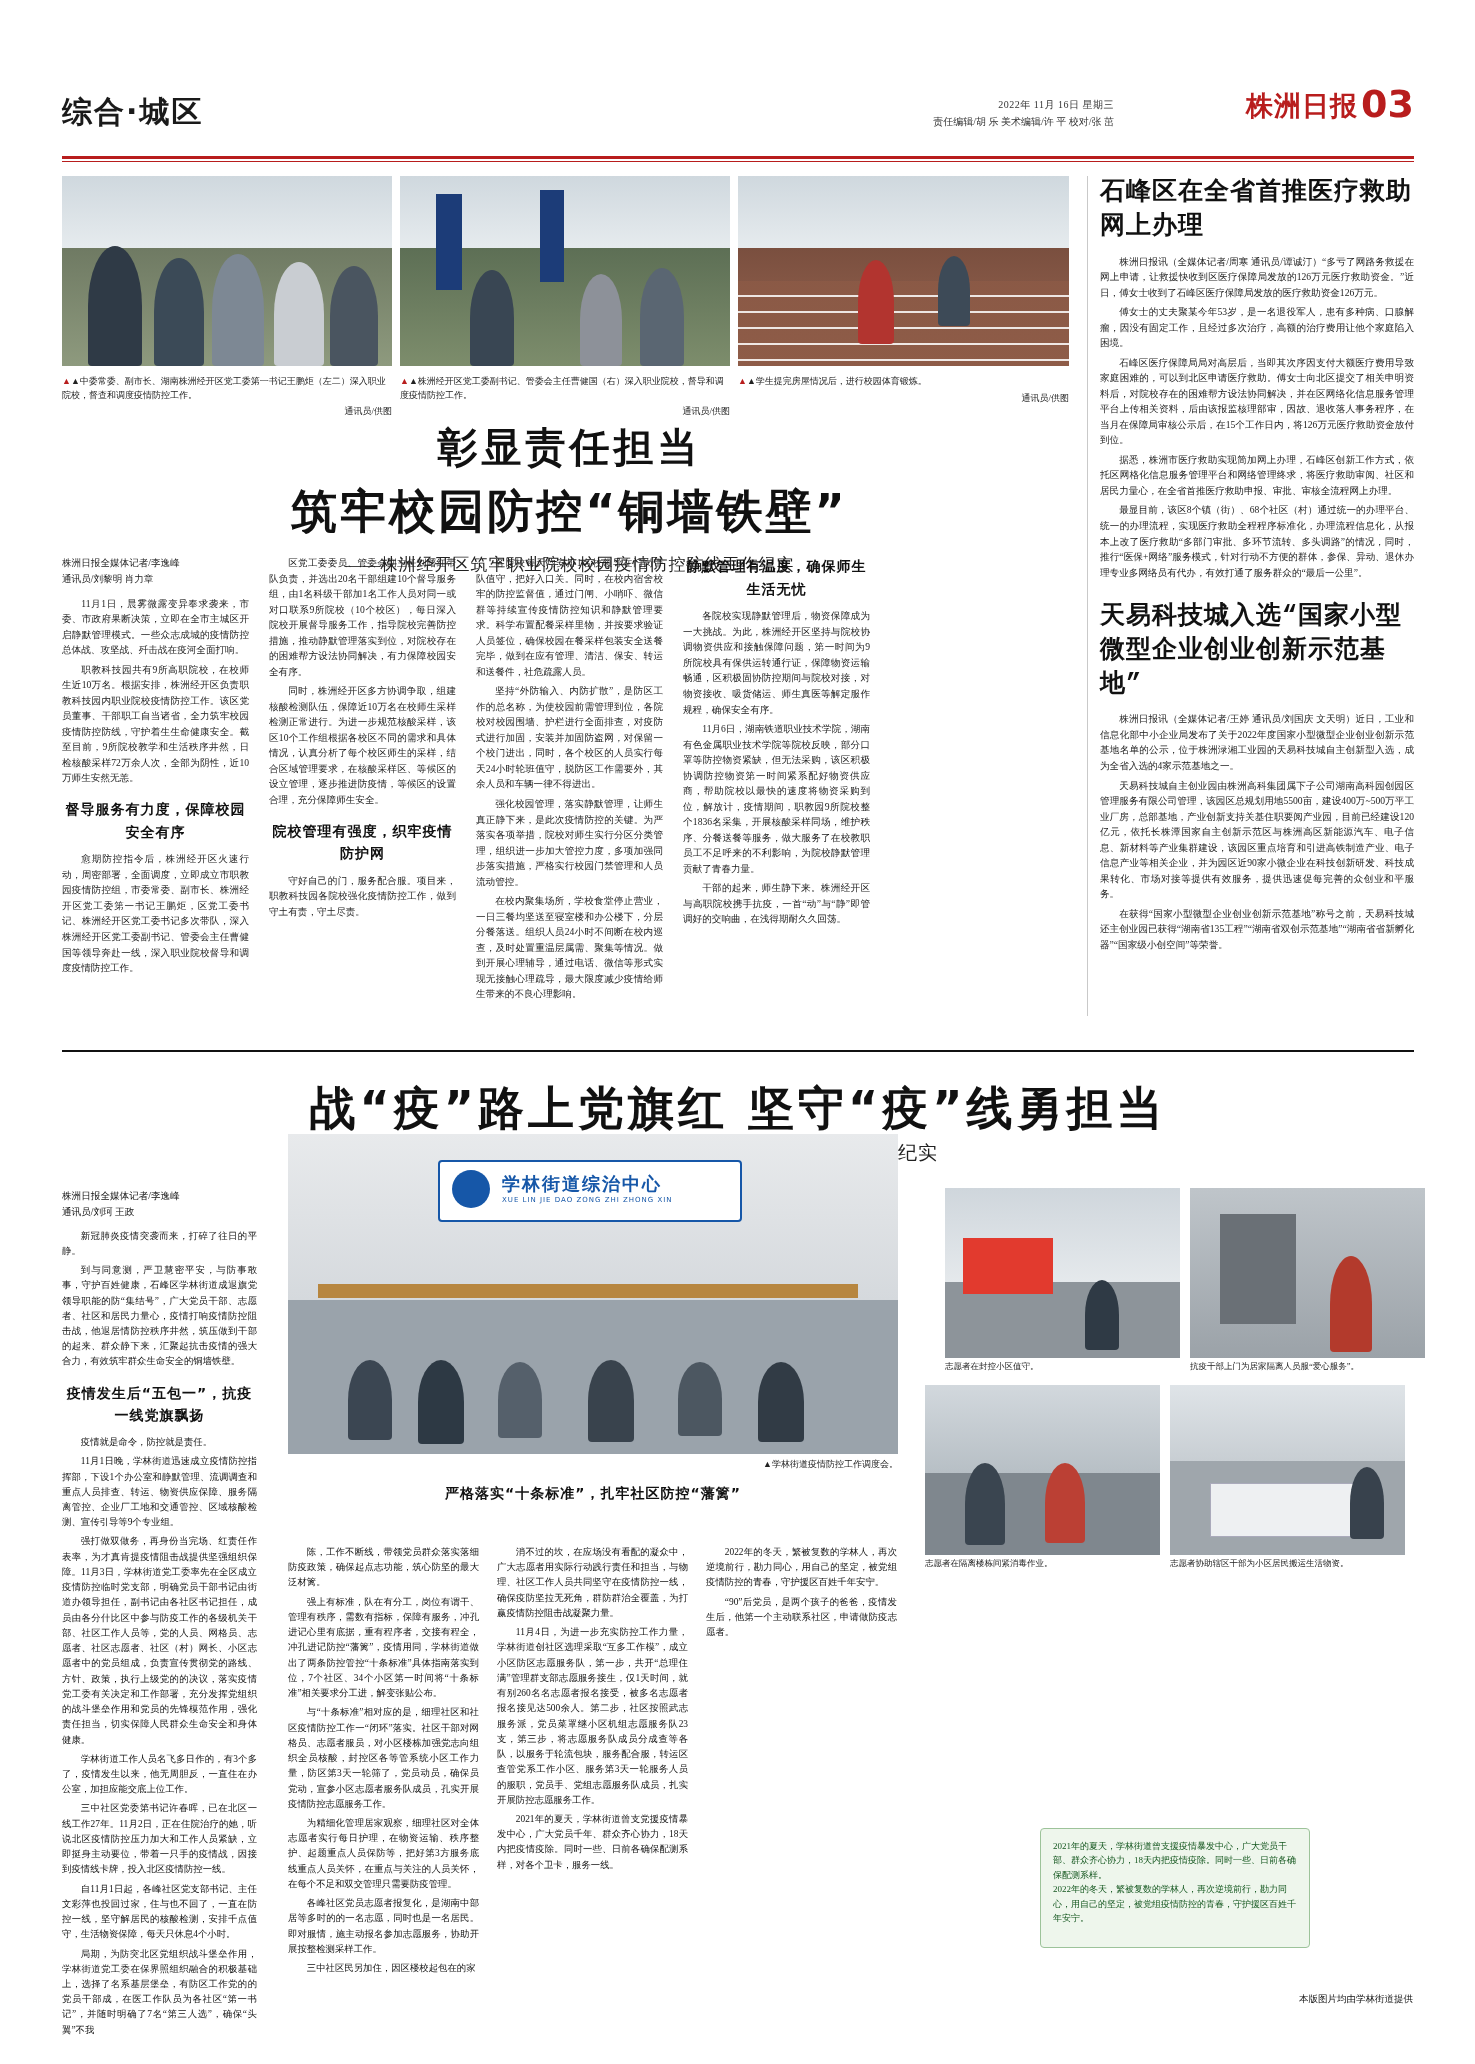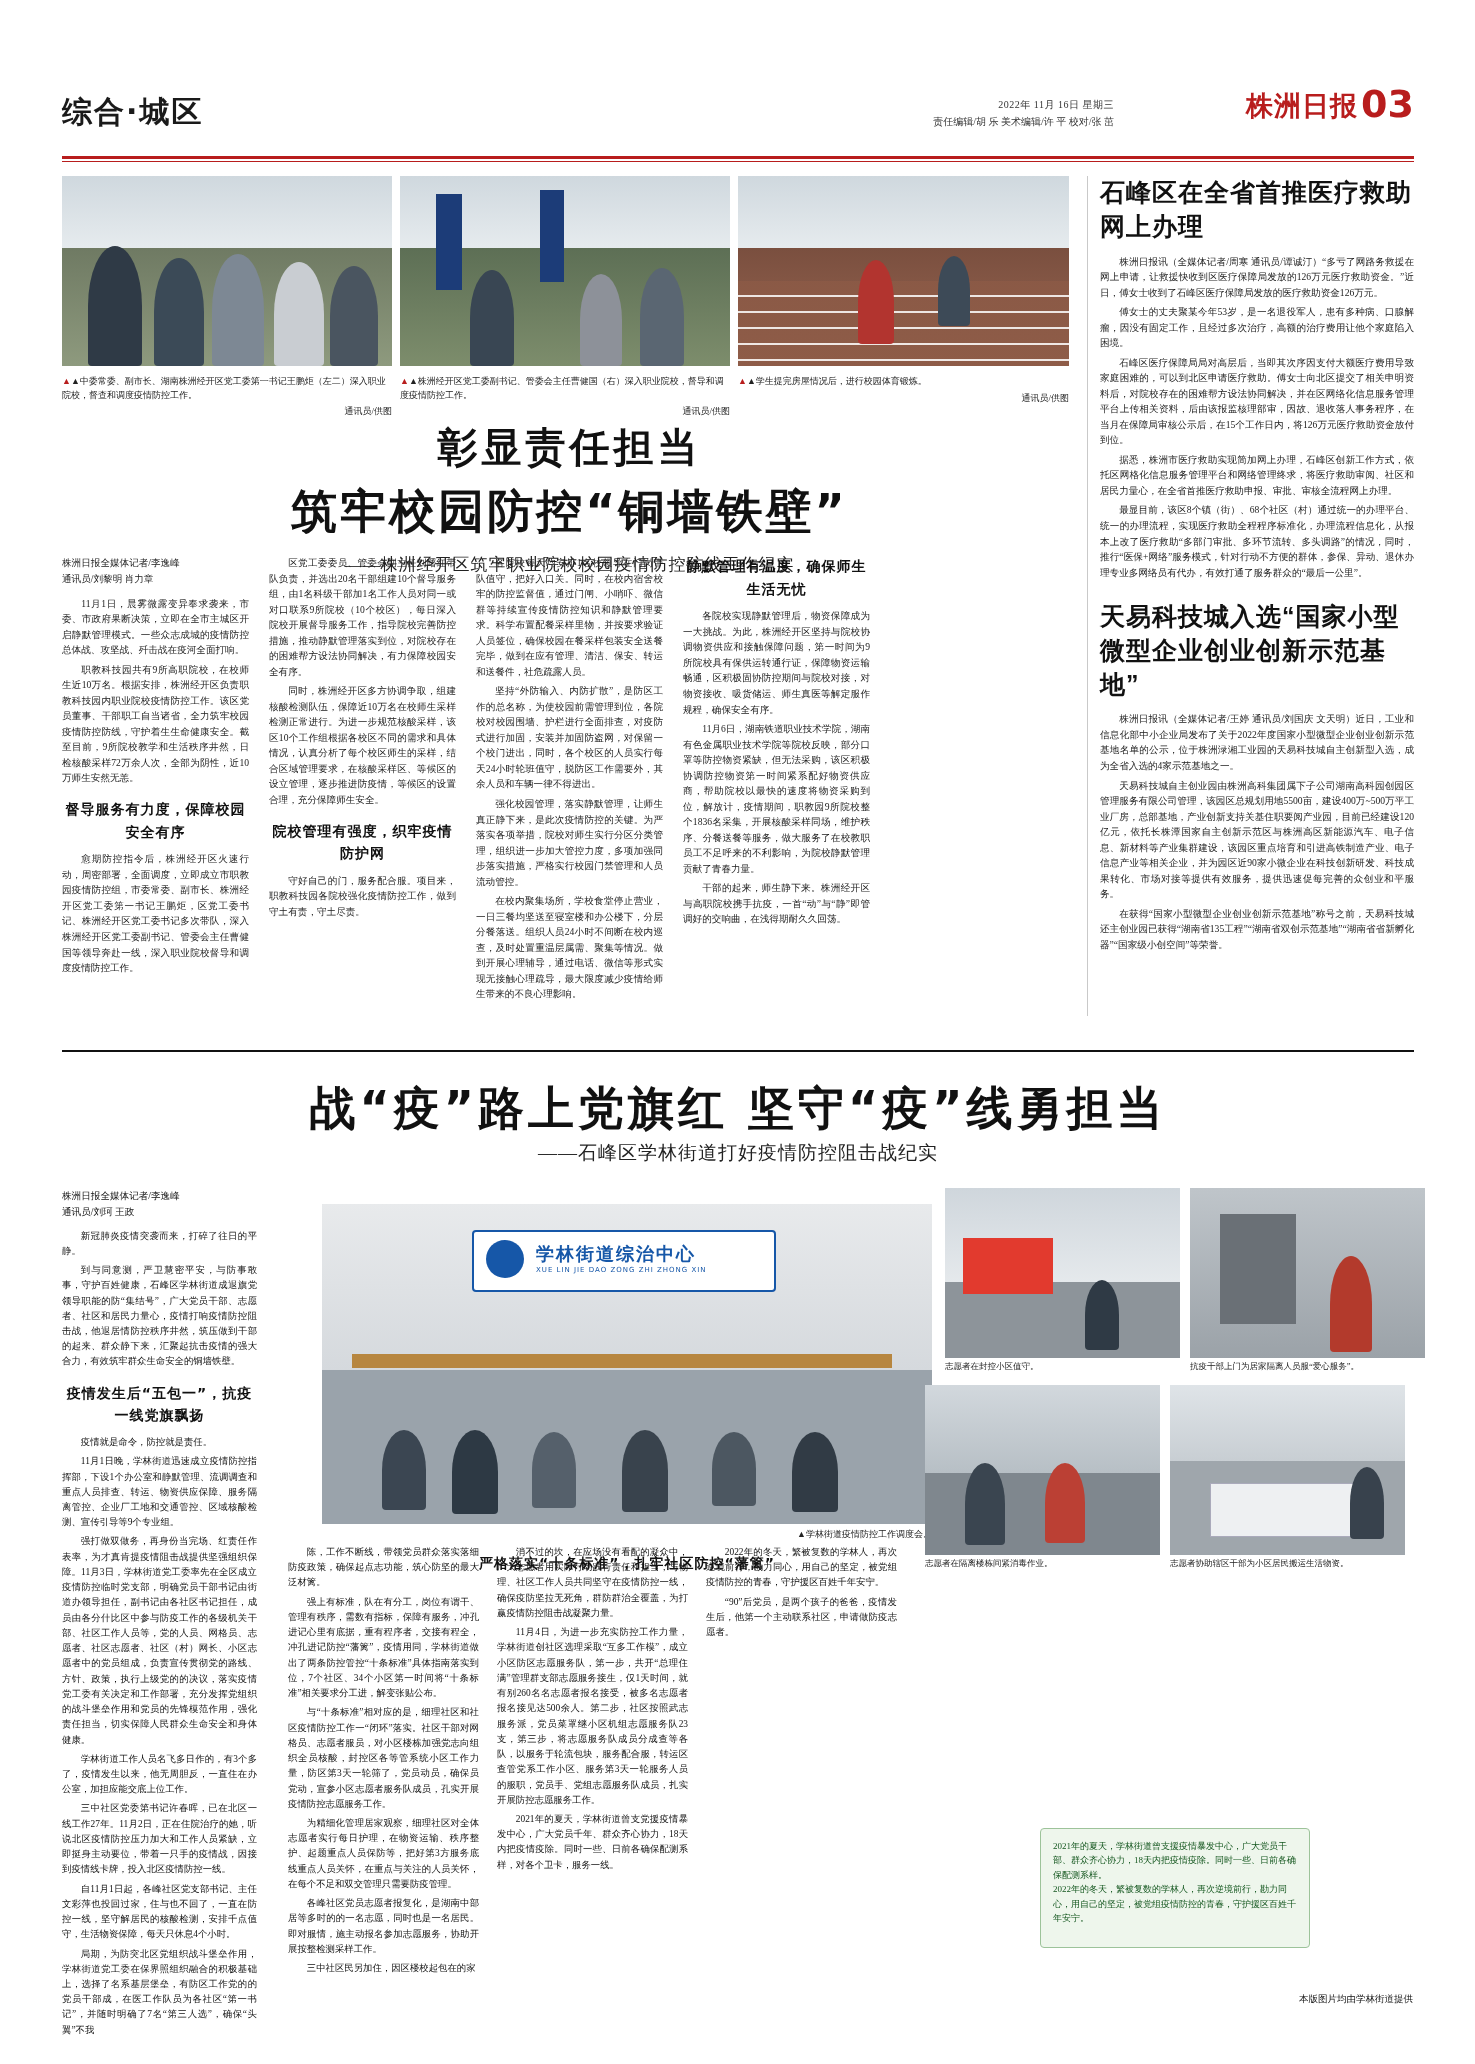--- a/index.html
+++ b/index.html
@@ -48,36 +48,36 @@
     display:flex;gap:20px;font-size:9.6px;line-height:1.62;text-align:justify;color:#1b1b1b;}
   .col{width:187px;}
   .byline{font-size:9.6px;line-height:1.7;margin-bottom:8px;}
   .subh{font-family:"DejaVu Sans","Liberation Sans",sans-serif;font-weight:bold;font-size:14px;
     text-align:center;letter-spacing:1px;margin:12px 0 8px;color:#111;}
   p{margin:0 0 4px;text-indent:2em;}
 
   
   .sidebar{position:absolute;left:1100px;top:176px;width:314px;}
   .side-rule{position:absolute;left:1087px;top:176px;width:1px;height:840px;background:#c9c9c9;}
-  .sh{font-family:Liberation Sans, sans-serif;font-weight:bold;font-size:25px;
+  .sh{font-family:Liberation Mono, monospace;font-weight:bold;font-size:25px;
     line-height:1.35;letter-spacing:1px;color:#111;}
   .sbody{font-size:9.6px;line-height:1.62;text-align:justify;margin-top:10px;color:#1b1b1b;}
   .sh2{margin-top:20px;}
 
   
   .mid-rule{position:absolute;left:62px;top:1050px;width:1352px;height:2px;background:#111;}
 
   
   .h-b1{position:absolute;left:62px;top:1078px;width:1352px;text-align:center;
     font-family:"DejaVu Sans","Liberation Sans",sans-serif;font-weight:bold;font-size:46px;
     letter-spacing:4px;color:#111;}
   .h-b2{position:absolute;left:62px;top:1140px;width:1352px;text-align:center;font-size:19px;color:#222;letter-spacing:1px;}
 
   .b-left{position:absolute;left:62px;top:1188px;width:195px;font-size:9.4px;line-height:1.62;text-align:justify;}
-  .b-mid{position:absolute;left:288px;top:1204px;width:610px;margin-left:34px;}
+  .b-mid{position:absolute;left:288px;top:1134px;width:610px;}
   .b-photo-main{width:610px;height:320px;background:#cfd6da;position:relative;overflow:hidden;}
   .b-photo-cap{font-size:9px;color:#222;margin-top:4px;text-align:right;}
   .b-cols{position:absolute;left:288px;top:1545px;width:610px;display:flex;gap:18px;font-size:9.4px;line-height:1.62;text-align:justify;}
   .b-col{width:191px;}
   .b-right{position:absolute;left:925px;top:1188px;width:489px;}
   .rp{position:relative;width:158px;height:150px;background:#c6ccd2;overflow:hidden;}
   .rp-cap{font-size:8.5px;color:#222;margin-top:3px;line-height:1.4;}
   .note-box{position:absolute;left:1040px;top:1828px;width:270px;height:120px;
     background:#eef6ec;border:1px solid #9dc39a;border-radius:4px;padding:10px 12px;box-sizing:border-box;
     font-size:9px;line-height:1.6;color:#14571f;}

